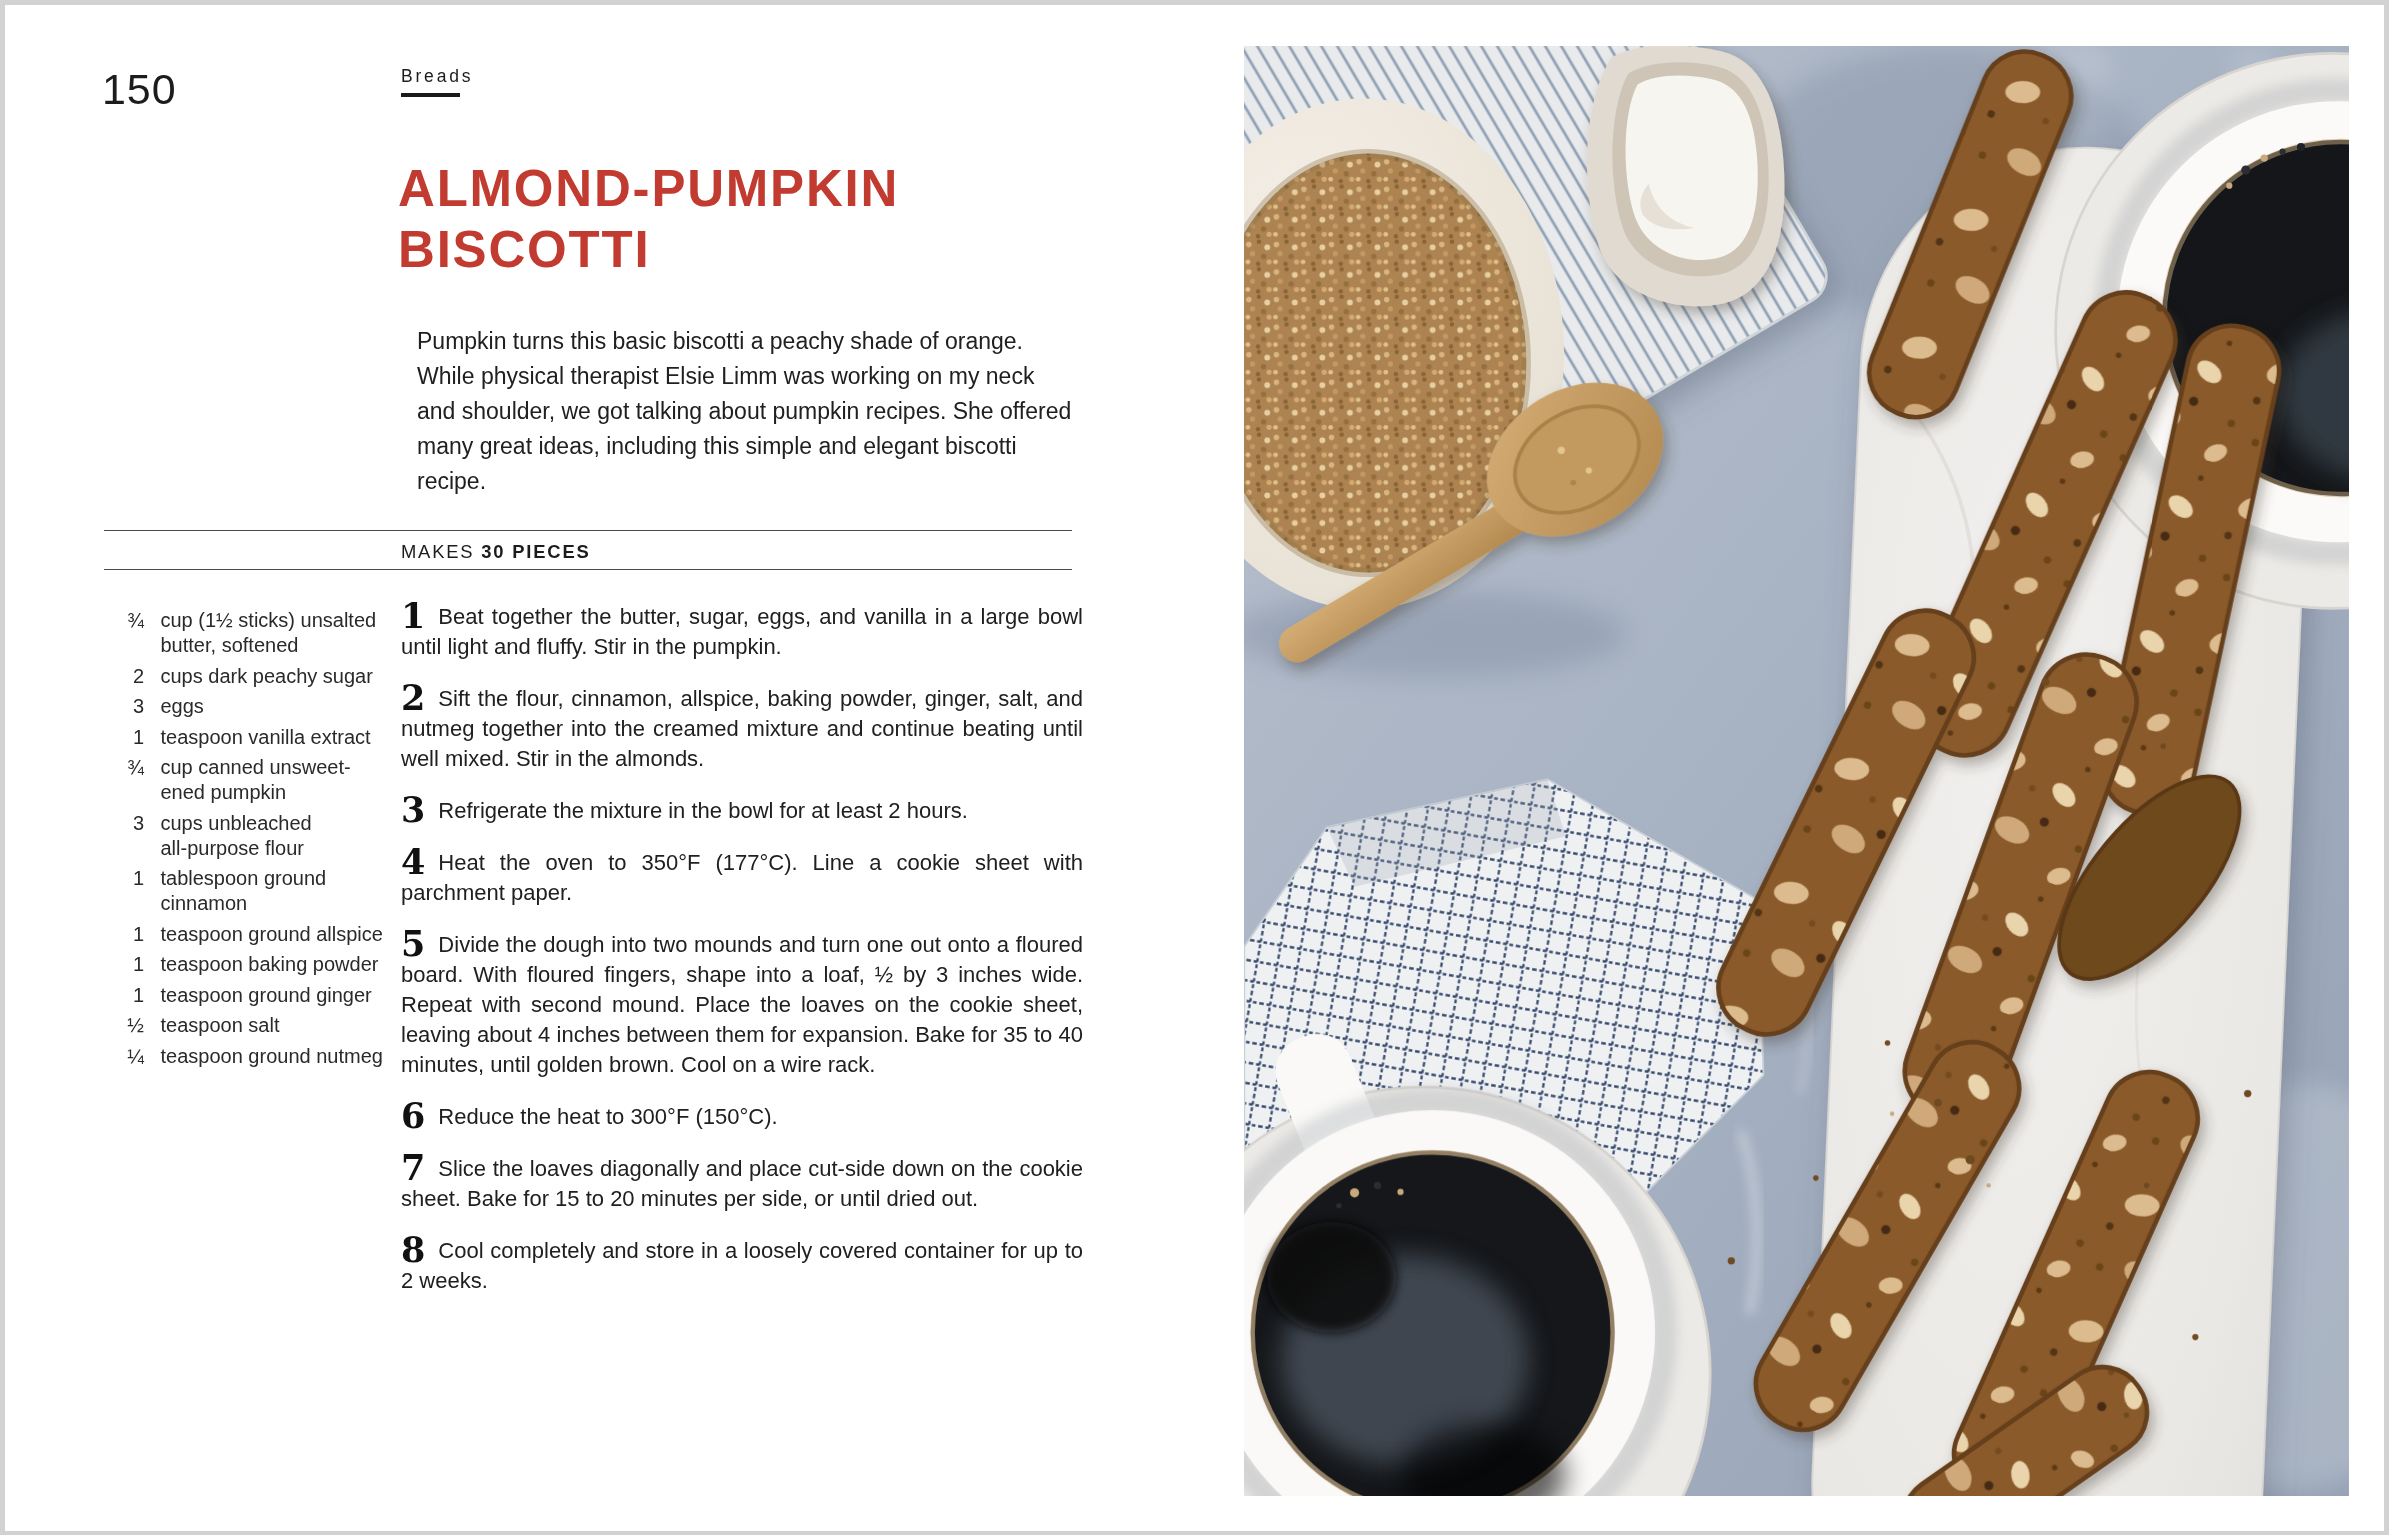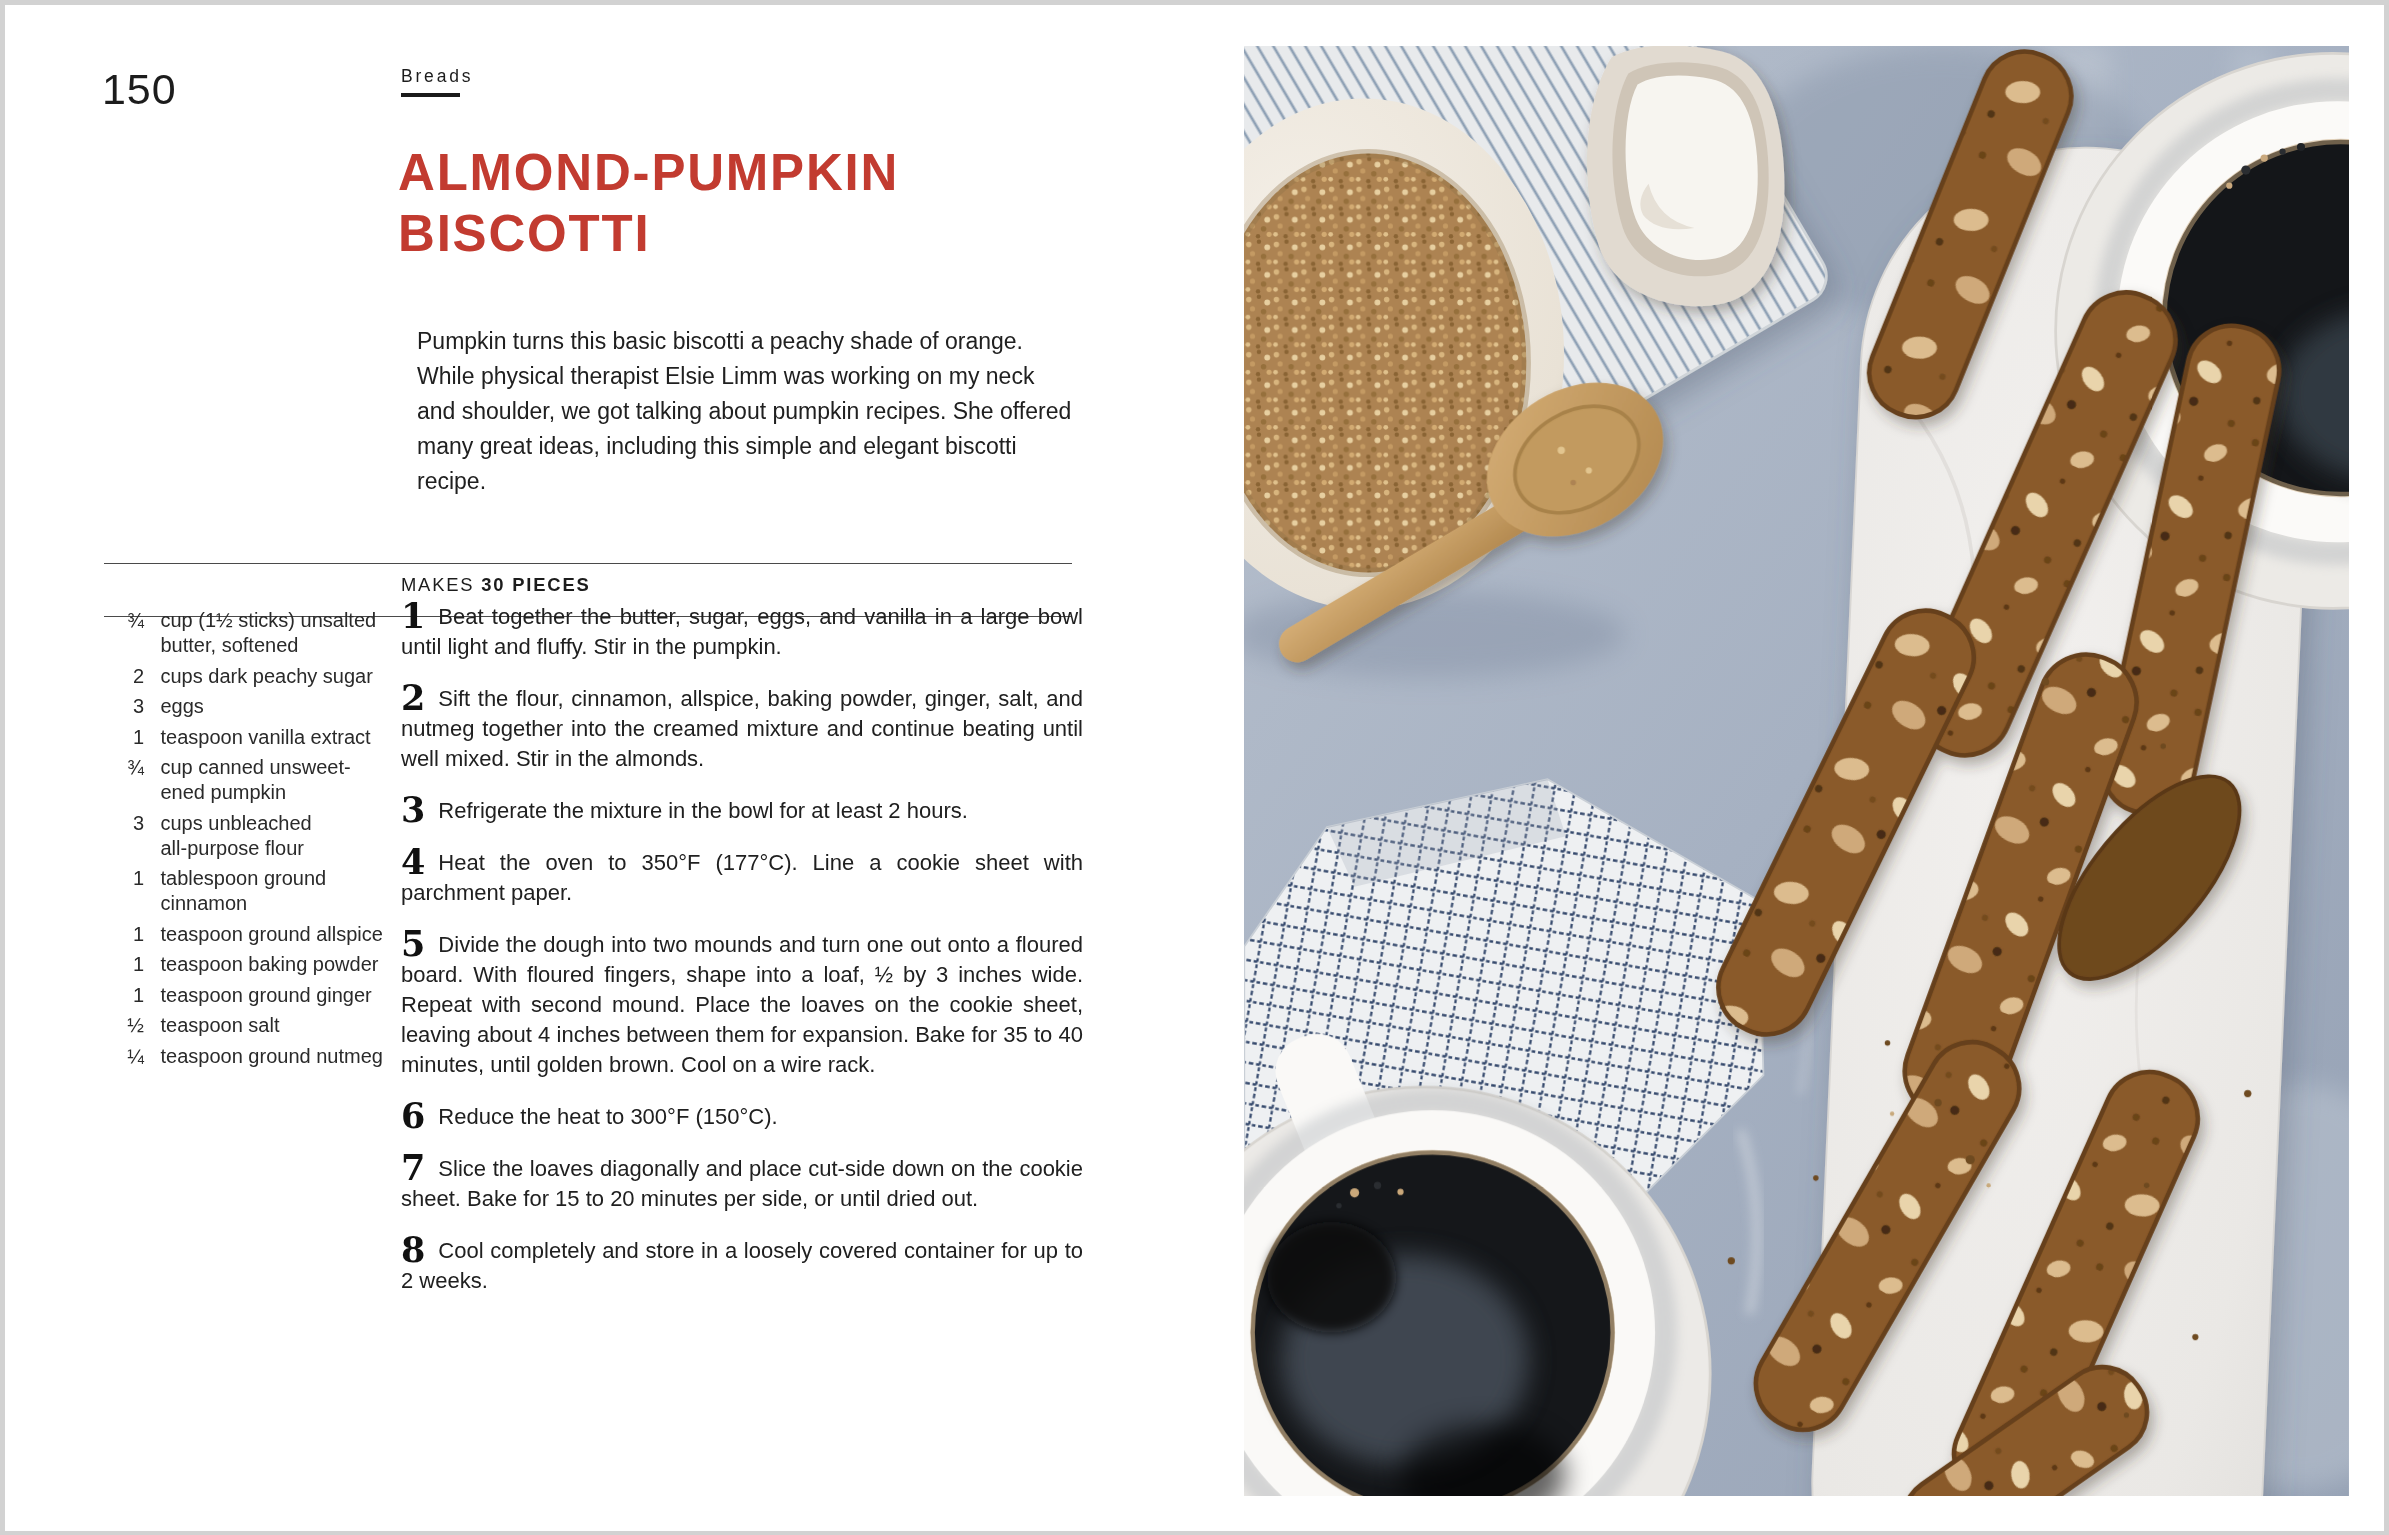--- a/index.html
+++ b/index.html
@@ -2,23 +2,23 @@
 <html style="font-size:14.7px"><head>
 <meta charset="utf-8">
 <style>
   html,body{margin:0;padding:0;background:#ffffff;}
   body{width:2389px;height:1536px;position:relative;font-family:"Liberation Sans",sans-serif;color:#1c1c1c;}
   .spread{position:absolute;inset:0;background:#fff;border:5.5px solid #d2d2d2;box-sizing:border-box;overflow:hidden;}
   .abs{position:absolute;}
   .page-num{left:97px;top:60px;font-size:43px;letter-spacing:0.9px;font-weight:400;}
   .section-label{left:396px;top:61px;font-size:17.5px;letter-spacing:2.8px;font-weight:400;}
   .section-rule{left:396px;top:88px;width:59px;height:3.7px;background:#1a1a1a;}
-  .title{left:393px;top:137px;font-weight:bold;font-size:51px;line-height:61px;letter-spacing:1.8px;color:#c23b30;}
+  .title{left:393px;top:153px;font-weight:bold;font-size:51px;line-height:61px;letter-spacing:1.8px;color:#c23b30;}
   .intro{left:396px;top:303px;width:827px;font-size:23px;line-height:35px;white-space:pre-line;color:#202020;}
-  .makes-bar{left:99px;top:525px;width:968px;height:54px;border-top:1.8px solid #4a4a4a;border-bottom:1.8px solid #4a4a4a;box-sizing:border-box;margin-top:33px;}
+  .makes-bar{left:99px;top:525px;width:968px;height:40px;border-top:1.8px solid #4a4a4a;border-bottom:1.8px solid #4a4a4a;box-sizing:border-box;}
   .makes-text{position:absolute;left:297px;top:0;line-height:42px;font-size:18.4px;letter-spacing:1.8px;}
   .makes-text b{font-weight:bold;}
   .ingredients{left:99px;top:603px;width:303px;}
   .ing{display:grid;grid-template-columns:40px 1fr;column-gap:16.5px;font-size:20px;line-height:25px;margin-bottom:5.5px;color:#2a2a2a;}
   .ing .qty{text-align:right;}
   .ing .itxt{white-space:pre-line;}
   .steps{left:396px;top:597px;width:682px;}
   .step{font-size:22px;line-height:30px;text-align:justify;margin-bottom:14.7px;color:#202020;}
   .step .num{float:left;font-family:"DejaVu Serif",serif;font-weight:bold;font-size:35px;line-height:27.6px;margin-right:13px;color:#111;}
   .photo{left:1239px;top:41px;width:1105px;height:1450px;overflow:hidden;background:#a9b3c3;}

